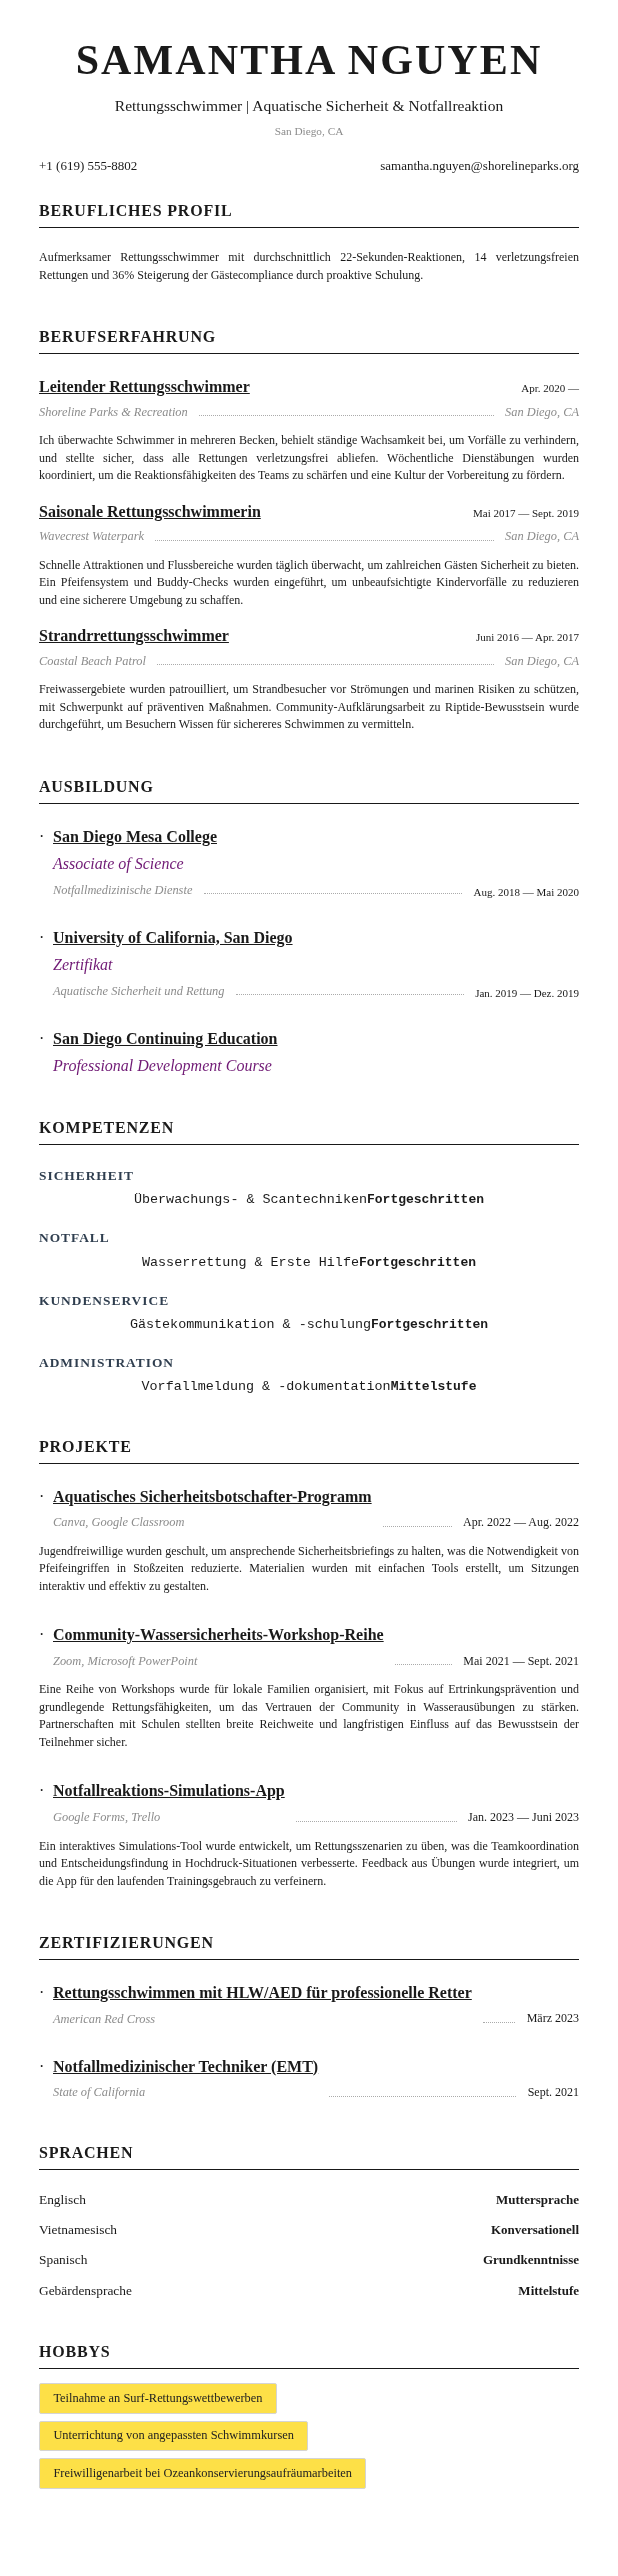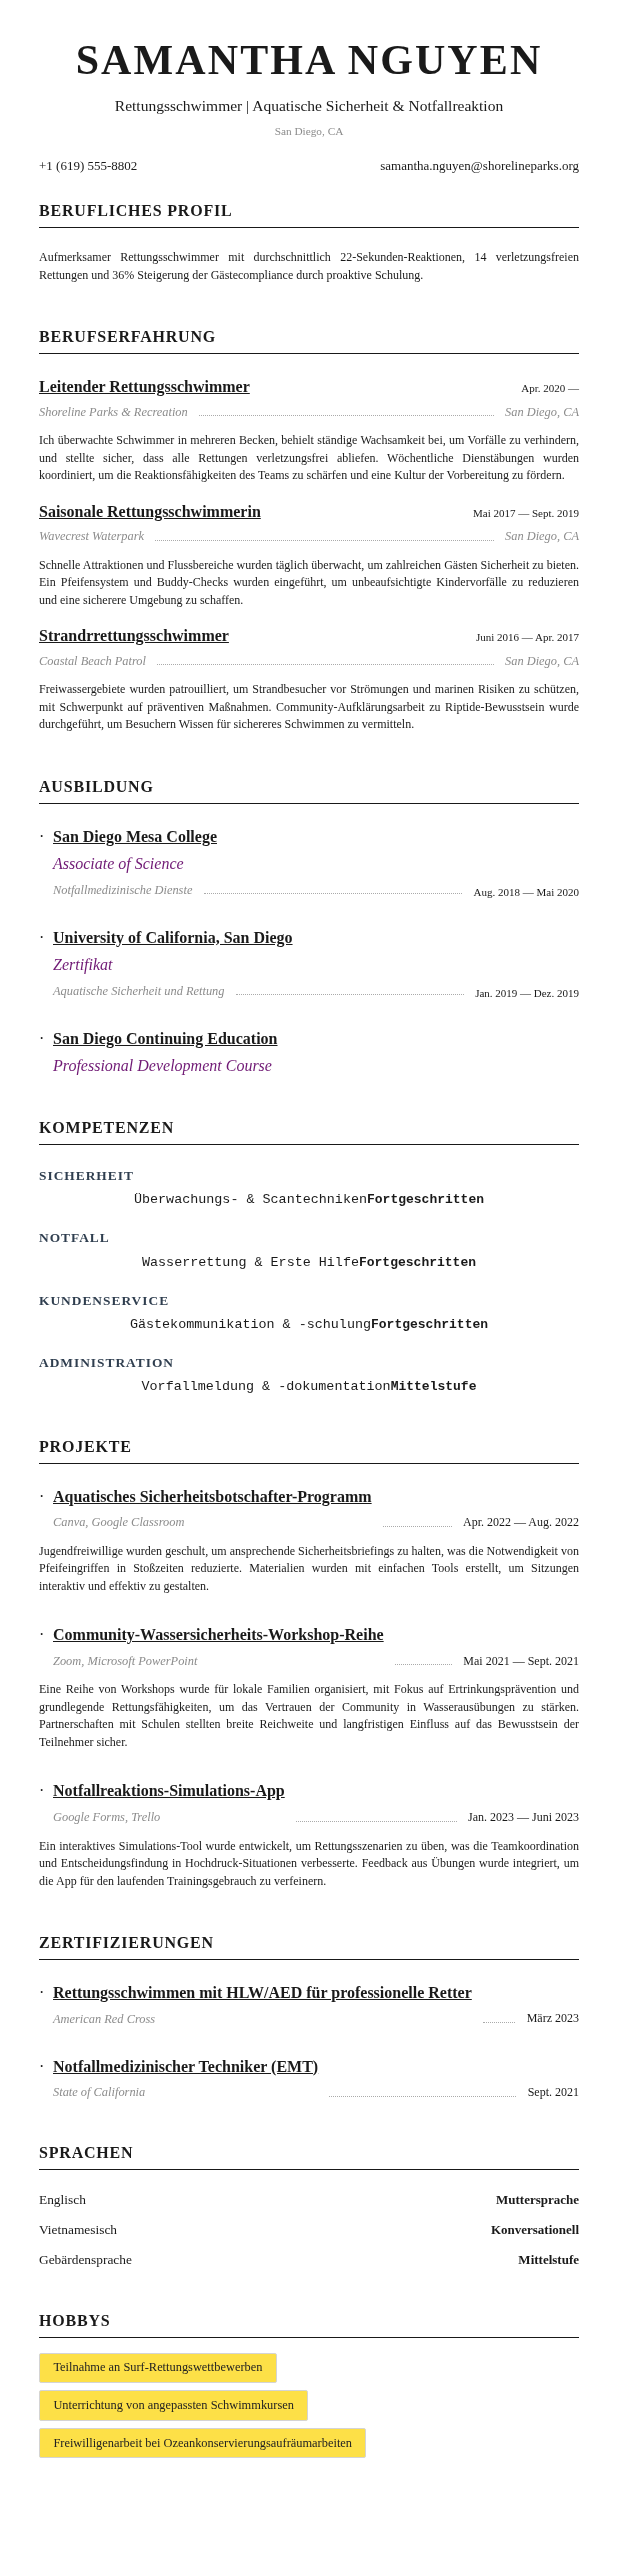--- a/index.html
+++ b/index.html
@@ -366,20 +366,24 @@
 
     <div class="lang-row first-row">
       <span>Englisch</span>
       <span class="level">Muttersprache</span>
     </div>
     <div class="lang-row">
       <span>Vietnamesisch</span>
       <span class="level">Konversationell</span>
     </div>
     <div class="lang-row">
+      <span>Spanisch</span>
+      <span class="level">Grundkenntnisse</span>
+    </div>
+    <div class="lang-row">
       <span>Gebärdensprache</span>
       <span class="level">Mittelstufe</span>
     </div>
   </section>
 
   <section>
     <h2 class="section-title">HOBBYS</h2>
     <hr class="rule">
     <div class="chips">
       <div class="chip">Teilnahme an Surf-Rettungswettbewerben</div>

